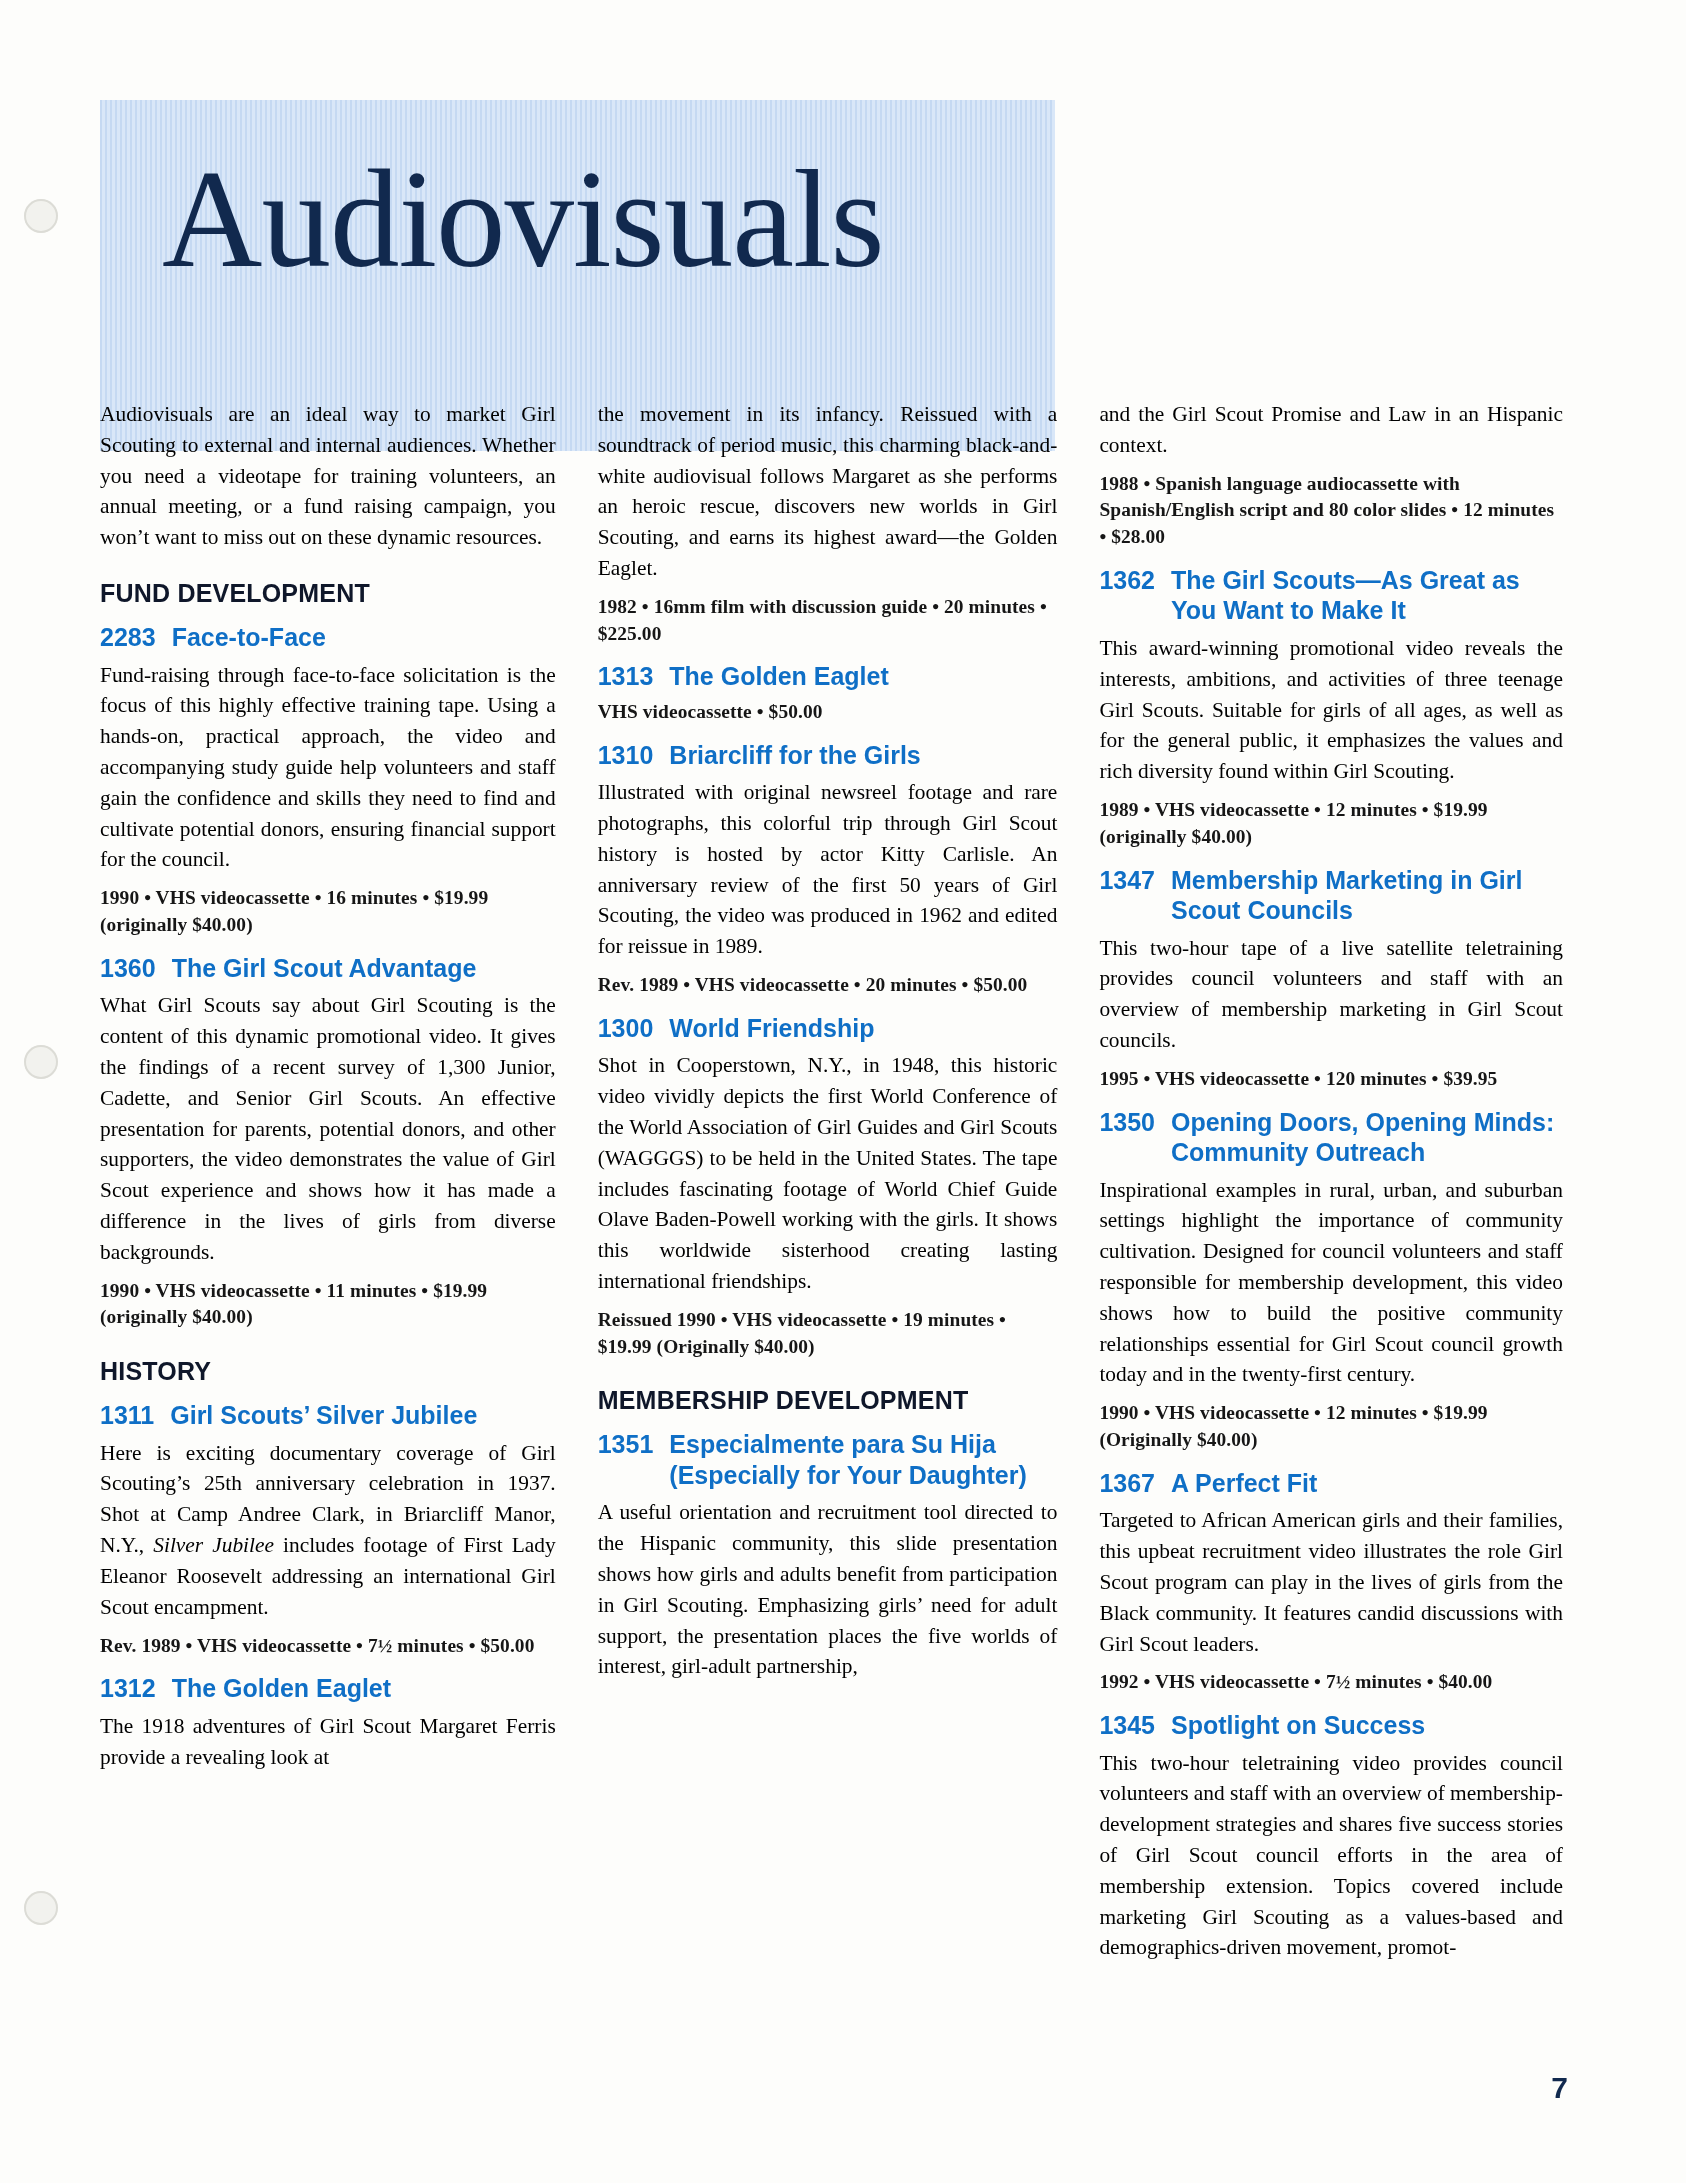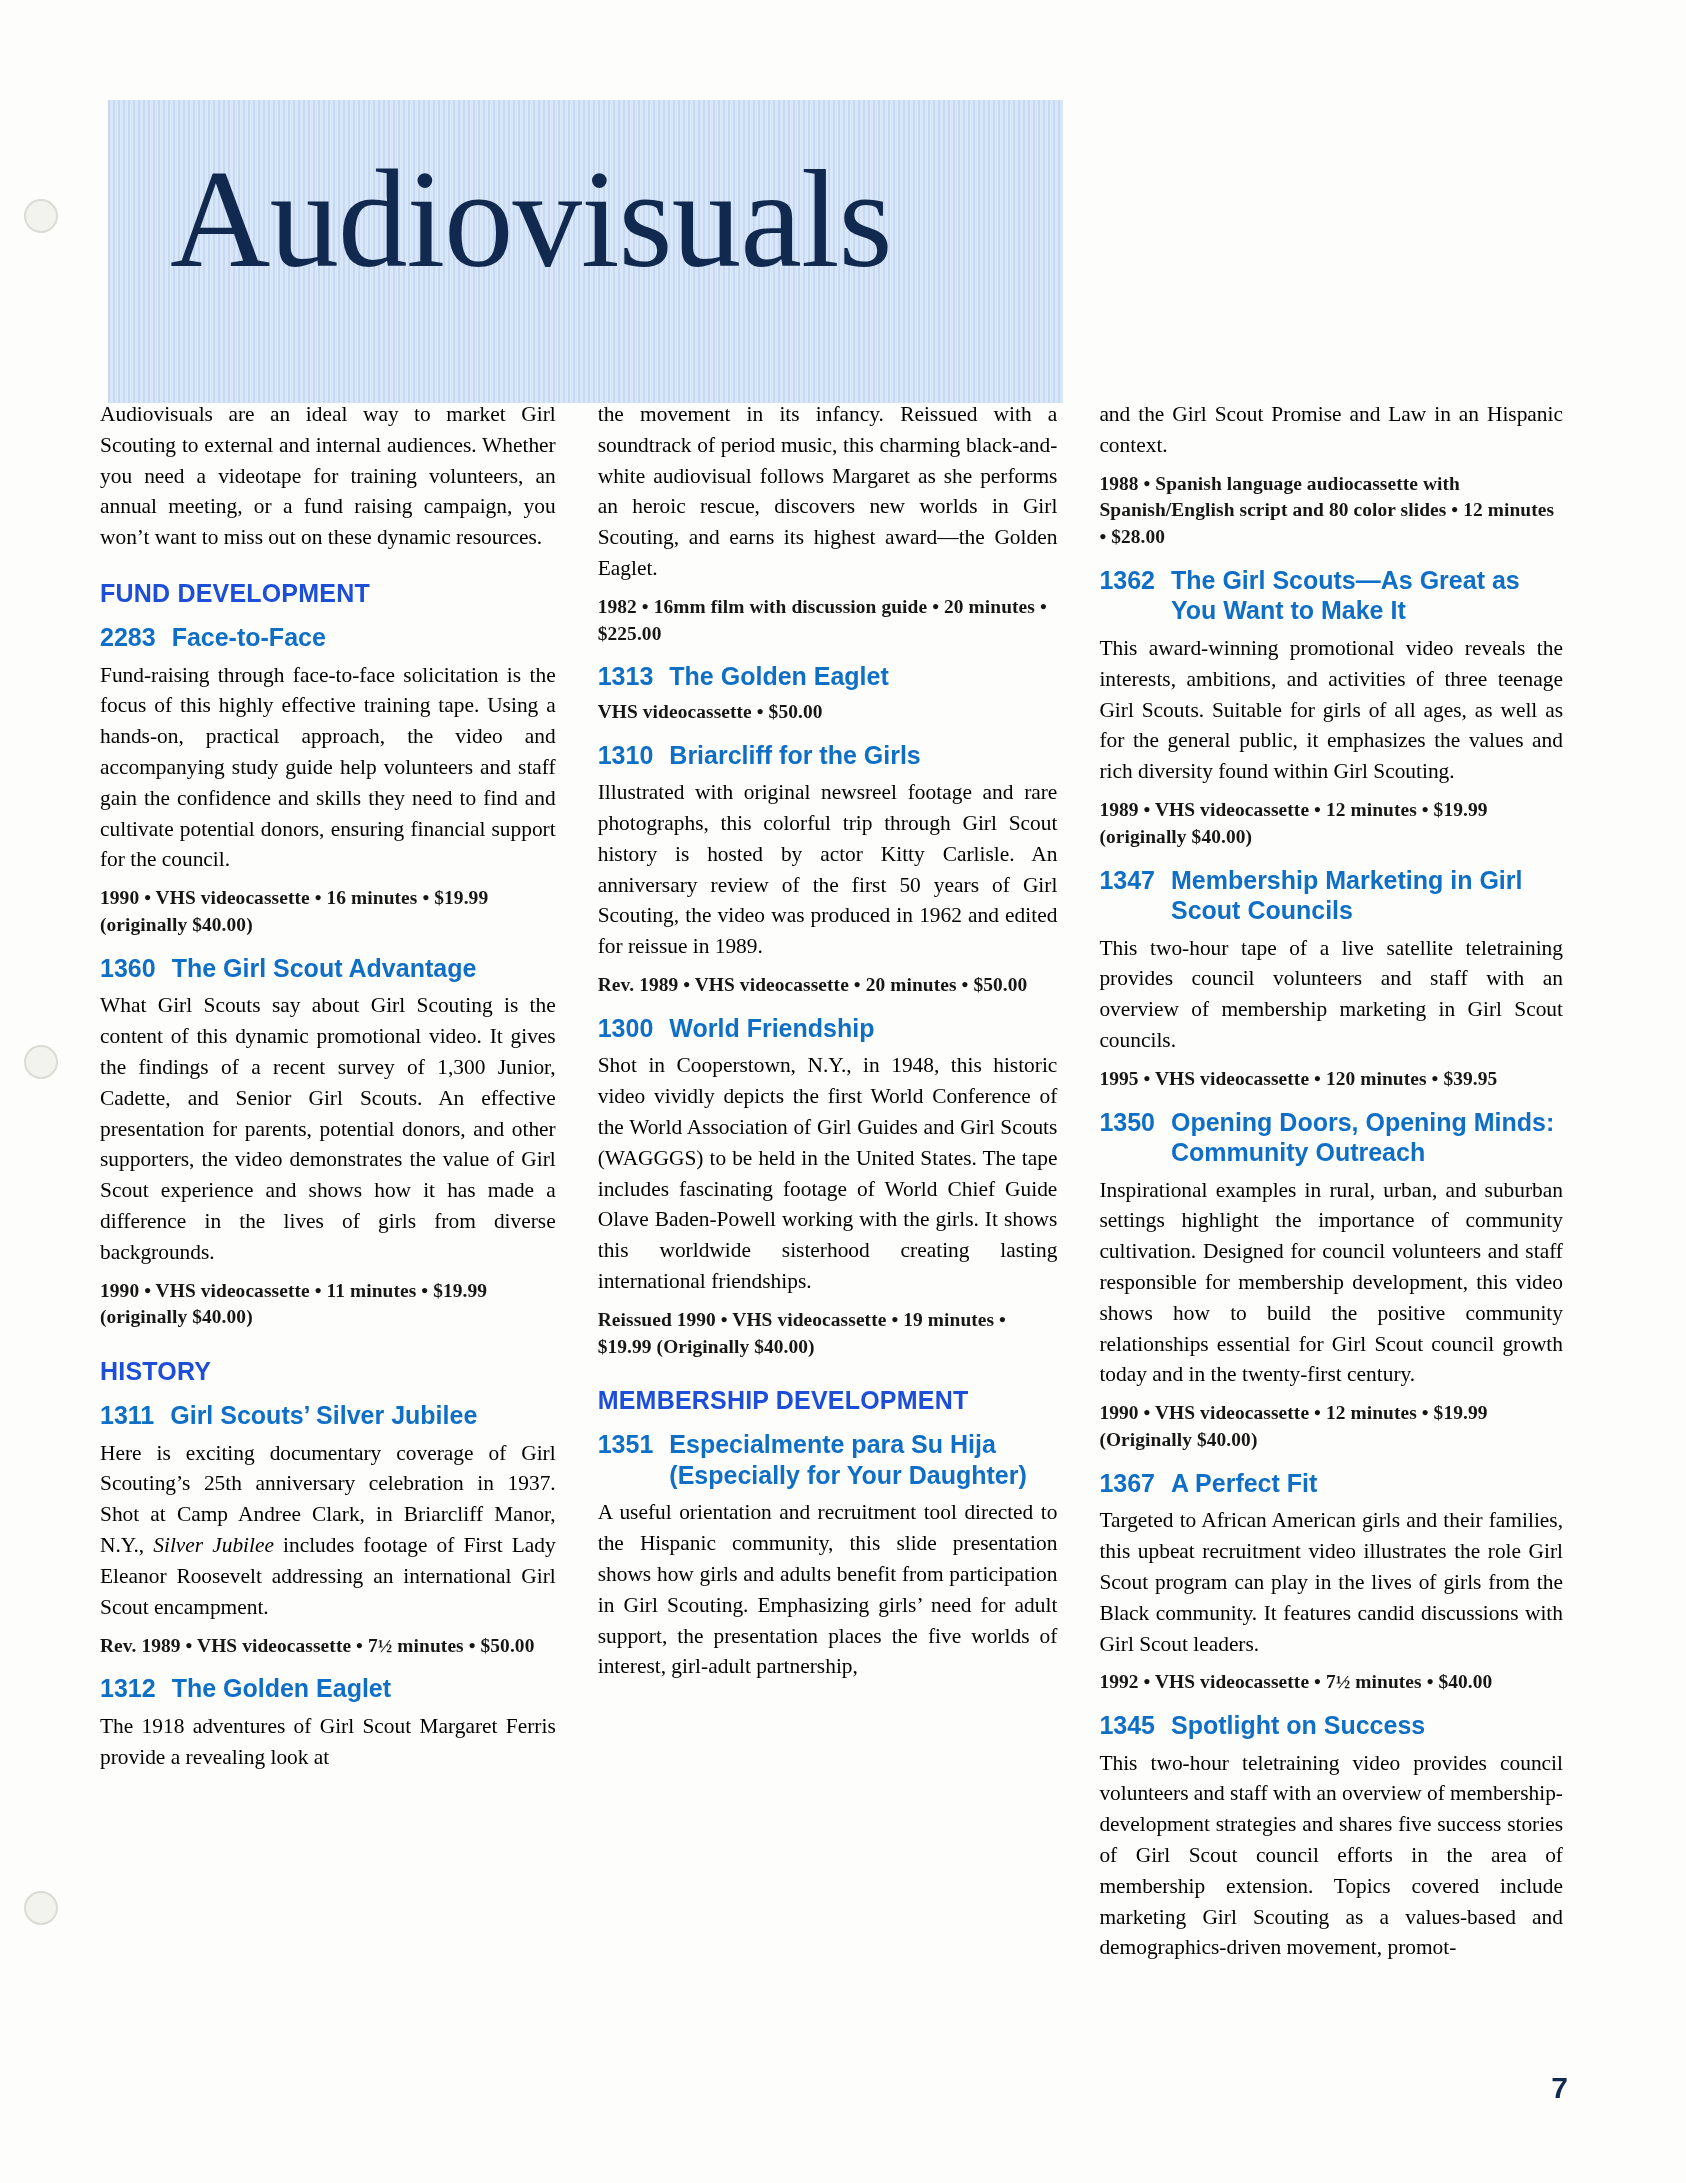--- a/index.html
+++ b/index.html
@@ -37,24 +37,24 @@
   .content {
     position: absolute;
     left: 100px;
     top: 100px;
     width: 1463px;
   }
 
   
   .banner {
     position: absolute;
-    left: 8px;
+    left: 0;
     top: 0;
     width: 955px;
-    height: 303px;
+    height: 351px;
     background:
       repeating-linear-gradient(90deg,
         #c5d9f2 0px, #c5d9f2 2px, #d9e7f8 2px, #d9e7f8 5px);
   }
   .banner-title {
     position: absolute;
     left: 62px;
     top: 50px;
     font-family: "Liberation Serif", serif;
     font-size: 139px;
@@ -82,21 +82,21 @@
     font-size: 21.4px;
     line-height: 1.44;
     text-align: justify;
     color: #000000;
     margin-bottom: 10px;
   }
   .section-head {
     font-family: "Liberation Sans", sans-serif;
     font-weight: bold;
     font-size: 25px;
-    color: #1d4ed8;
+    color: #0f172a;
     letter-spacing: 0.2px;
     margin-top: 26px;
     margin-bottom: 8px;
   }
   .item-title {
     font-family: "Liberation Sans", sans-serif;
     font-weight: bold;
     font-size: 25px;
     color: #0f6fc6;
     margin-top: 14px;

